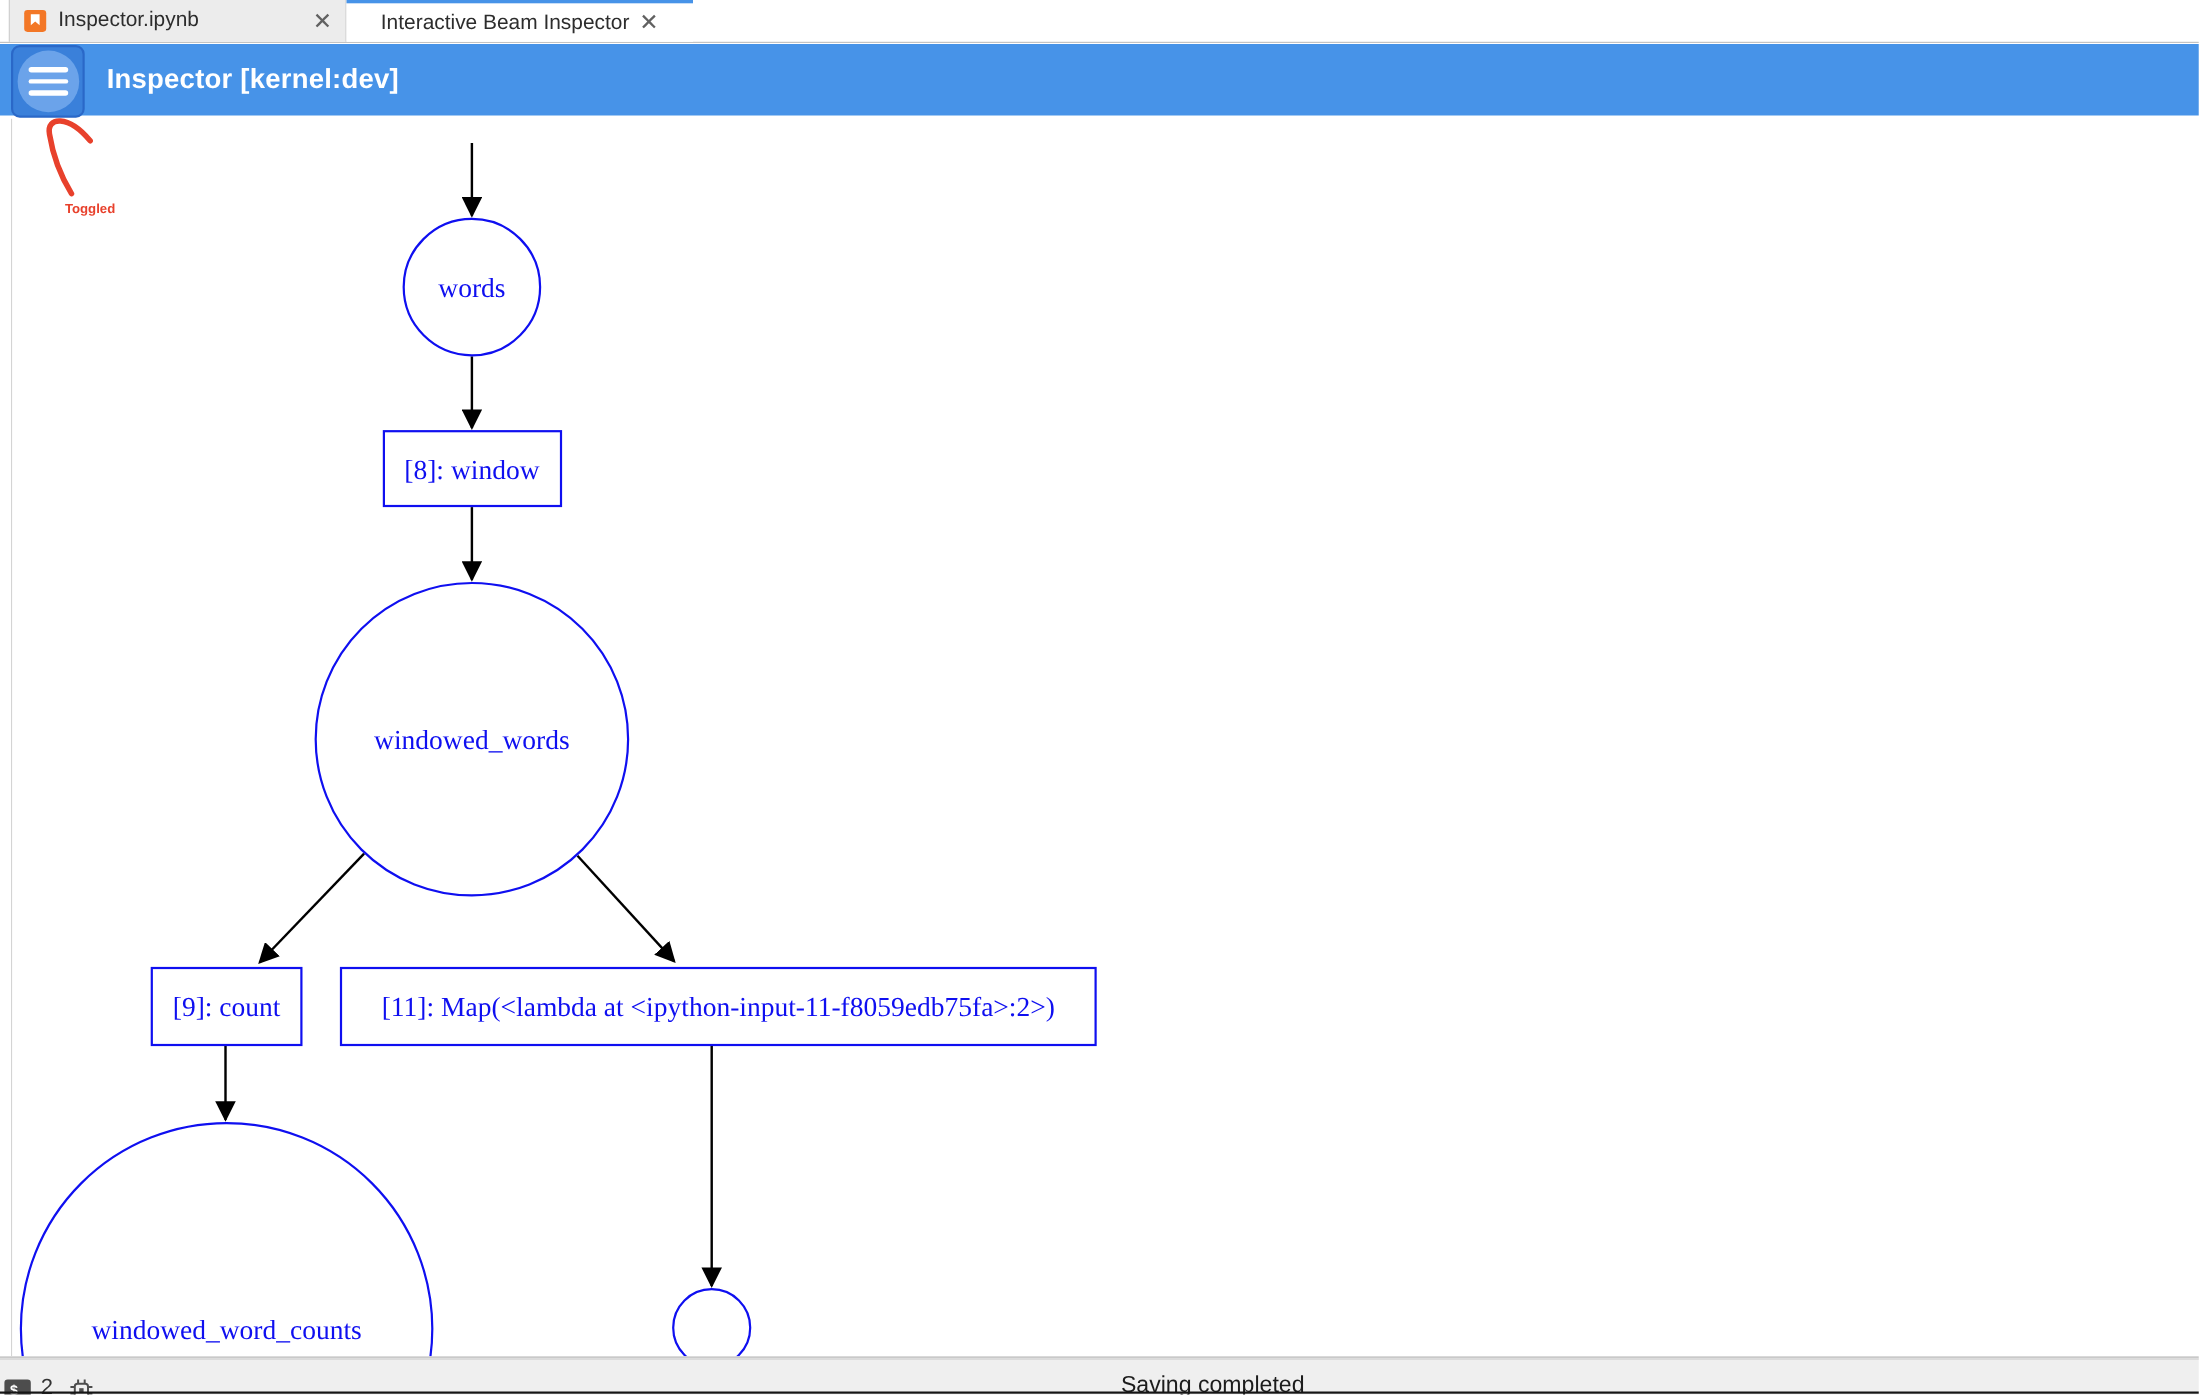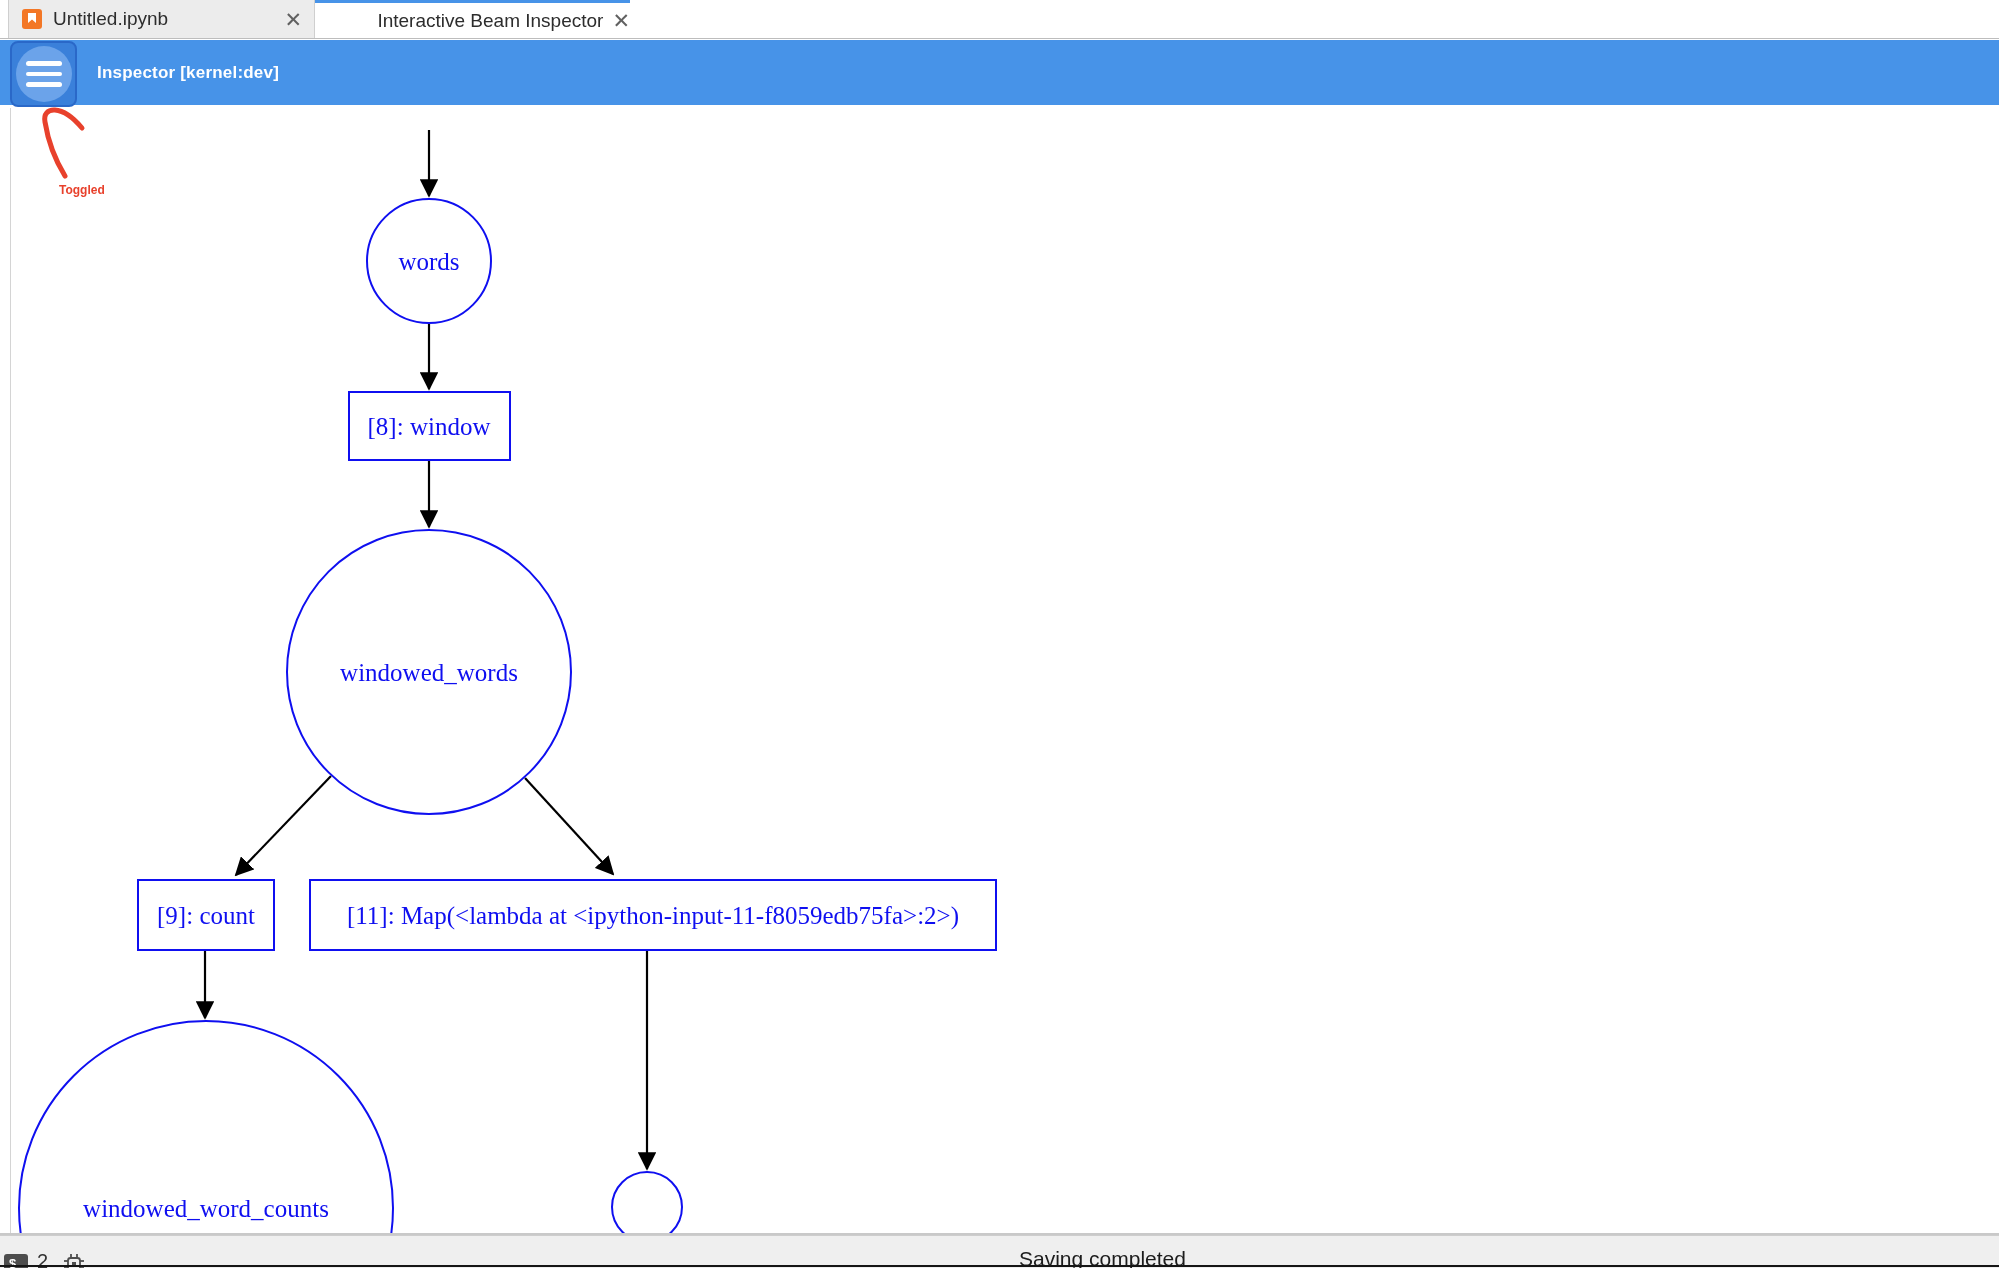--- a/index.html
+++ b/index.html
@@ -16,41 +16,41 @@
   }
   .tab { box-sizing:border-box; display:flex; align-items:center; font-size:19px; color:#2d2d2d; }
   .tab-inactive {
     margin-left:8px; width:307px; background:#ececec;
     border-left:1px solid #cfcfcf; border-right:1px solid #cfcfcf;
     padding:0 12px 0 12px;
   }
   .tab-inactive .tab-label { margin-left:10px; flex:1; }
   .tab-active {
     width:315px; background:#ffffff; border-top:3px solid #4793e8;
-    justify-content:flex-end; gap:9px;
+    justify-content:center; gap:9px;
   }
   .close-x { color:#616161; font-size:21px; line-height:1; cursor:default; }
   .nb-icon { width:22px; height:22px; flex:0 0 auto; }
 
   
   .header { position:absolute; top:40px; left:0; width:100%; height:65px; background:#4793e8; }
   .menu-btn {
     position:absolute; top:1px; left:10px; width:67px; height:66px;
     background:#3a80da; border:2px solid #2a68c8; border-radius:8px;
     box-sizing:border-box; display:flex; align-items:center; justify-content:center;
     overflow:hidden; padding:0;
   }
   .menu-circle {
     width:56px; height:56px; border-radius:50%; background:#6ba3ea;
     display:flex; flex-direction:column; align-items:center; justify-content:center; gap:6px;
   }
   .menu-circle span { display:block; width:36px; height:4.5px; background:#ffffff; border-radius:2.5px; }
   .header-title {
     position:absolute; left:97px; top:0; height:65px; line-height:65px;
-    color:#ffffff; font-size:17px; font-weight:bold; letter-spacing:0.2px;
+    color:#ffffff; font-size:25px; font-weight:bold; letter-spacing:0.2px;
   }
 
   
   .content {
     position:absolute; top:105px; left:0; width:100%; height:1128px;
     overflow:hidden; border-bottom:2px solid #c9c9c9; box-sizing:content-box;
   }
   .content-left-border { position:absolute; left:10px; top:3px; bottom:0; width:1px; background:#d4d4d4; }
   .graph-svg { position:absolute; left:0; top:0; display:block; }
   .node-label { font-family:"Liberation Serif", serif; font-size:25px; fill:#0f0ff0; }
@@ -79,21 +79,21 @@
 <body>
 
 <div class="window">
 
   <div class="tabbar">
     <div class="tab tab-inactive">
       <svg class="nb-icon" viewBox="0 0 22 22">
         <rect x="1" y="1" width="20" height="20" rx="3" fill="#f37726"></rect>
         <polygon points="7,5 15,5 15,15 11,11.5 7,15" fill="#ffffff"></polygon>
       </svg>
-      <span class="tab-label">Untitled.ipynb</span>
+      <span class="tab-label">Inspector.ipynb</span>
       <span class="close-x">✕</span>
     </div>
     <div class="tab tab-active">
       <span class="tab-label">Interactive Beam Inspector</span>
       <span class="close-x">✕</span>
     </div>
   </div>
 
   <div class="header">
     <button class="menu-btn">

